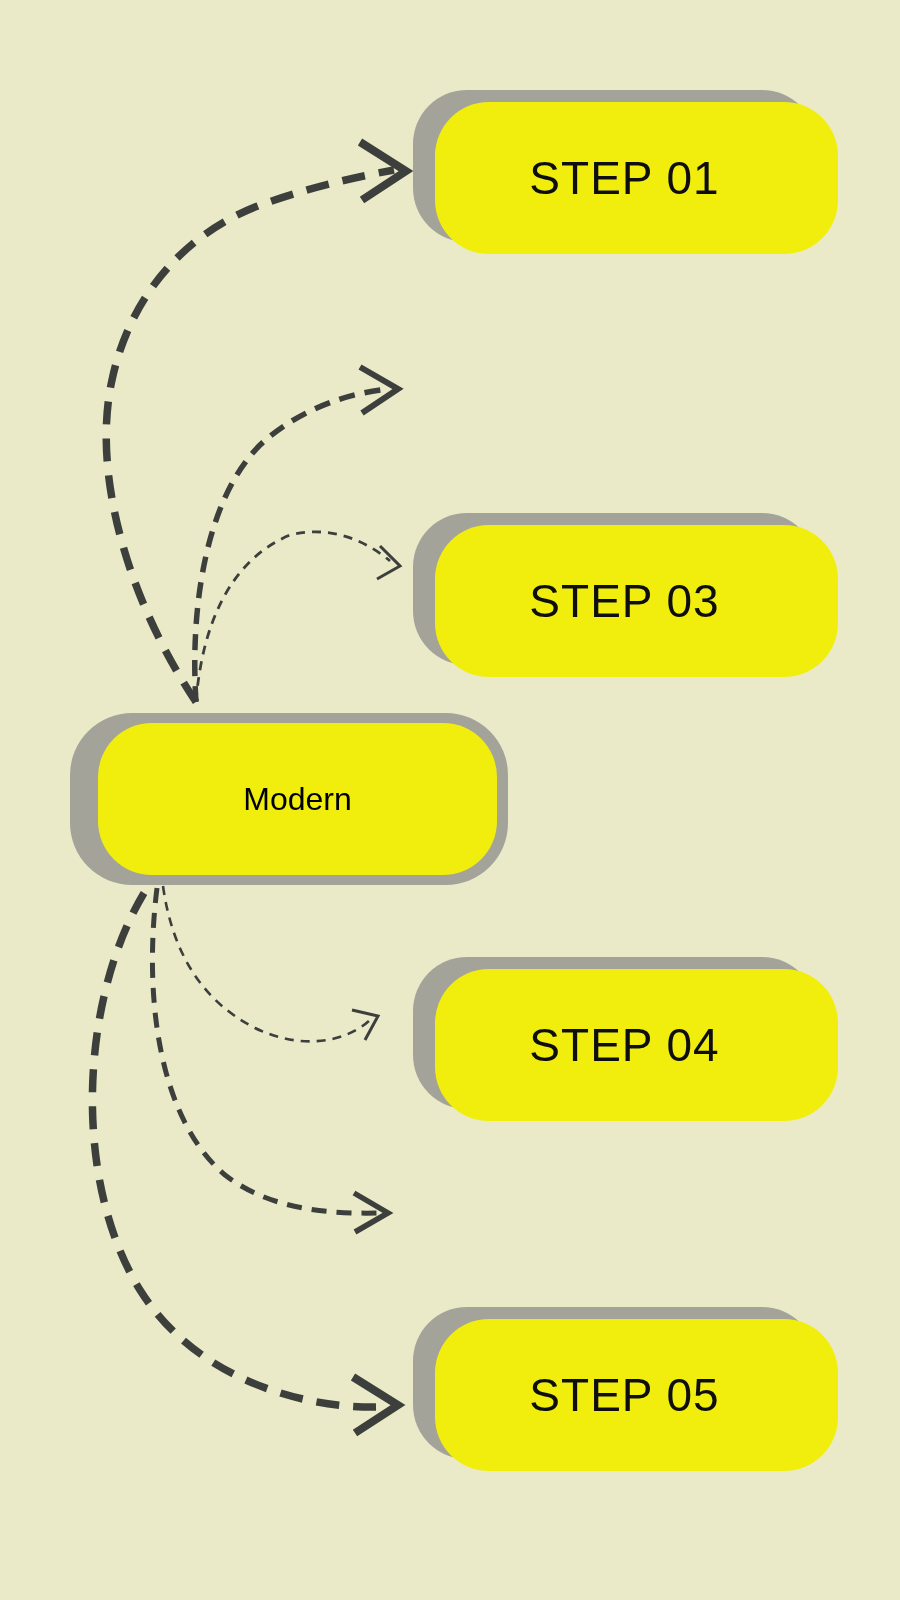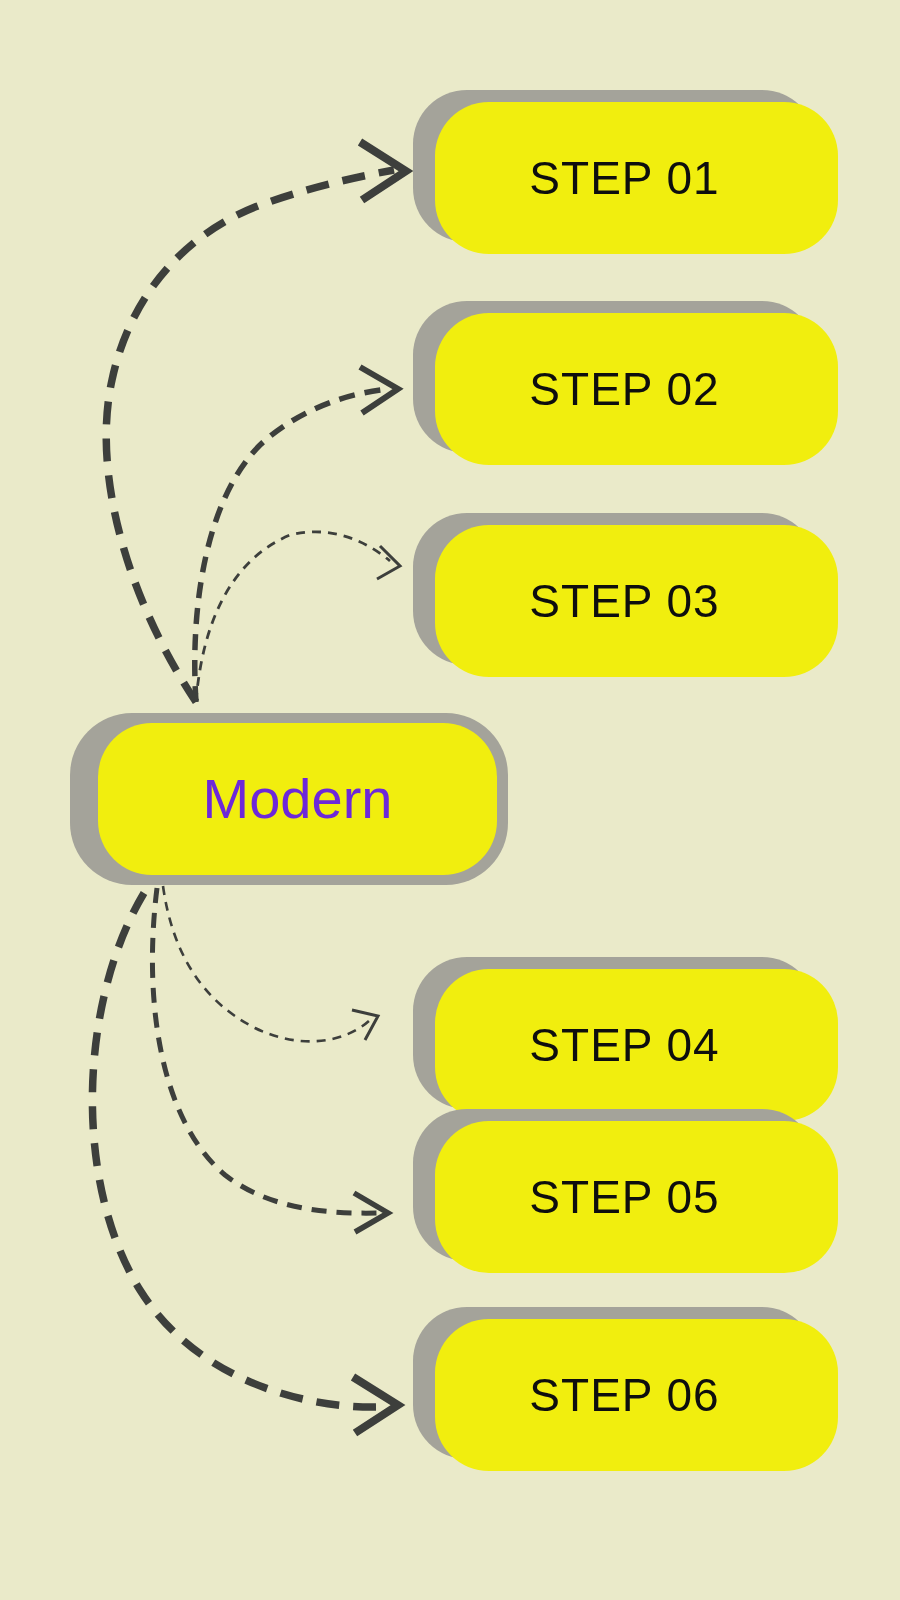--- a/index.html
+++ b/index.html
@@ -70,23 +70,23 @@
     left:28px; top:10px;
     width:399px; height:152px;
     background:#f1ee0e;
     border-radius:54px;
     display:flex;
     flex-direction:column;
     align-items:center;
     justify-content:center;
   }
   .center-label{
-    font-size:56px;
+    font-size:32px;
     font-weight:500;
-    color:#6d28d9;
+    color:#000000;
     line-height:56px;
     text-align:center;
   }
 </style>
 </head>
 <body>
 
 <div class="canvas">
 
   <svg class="arrow-layer" viewBox="0 0 900 1600" aria-hidden="true">
@@ -118,34 +118,28 @@
 
     <g>
       <path class="arrow-curve" d="M 144 893 C 80 1000, 72 1180, 140 1290 C 195 1378, 300 1408, 376 1407" stroke-width="7.5" stroke-dasharray="23 14"></path>
       <path class="arrow-head" d="M 353 1377 L 398 1405 L 355 1433" stroke-width="8"></path>
     </g>
   </svg>
 
   <div class="step step-01">
     <span class="step-label">STEP 01</span>
   </div>
-  <div class="step step-02">
-    <span class="step-label">STEP 02</span>
-  </div>
   <div class="step step-03">
     <span class="step-label">STEP 03</span>
   </div>
   <div class="step step-04">
     <span class="step-label">STEP 04</span>
   </div>
-  <div class="step step-05">
+  <div class="step step-06">
     <span class="step-label">STEP 05</span>
-  </div>
-  <div class="step step-06">
-    <span class="step-label">STEP 06</span>
   </div>
 
   <div class="center-node">
     <div class="center-node-inner">
       <div class="center-label">Modern</div>
     </div>
   </div>
 
 </div>
 

